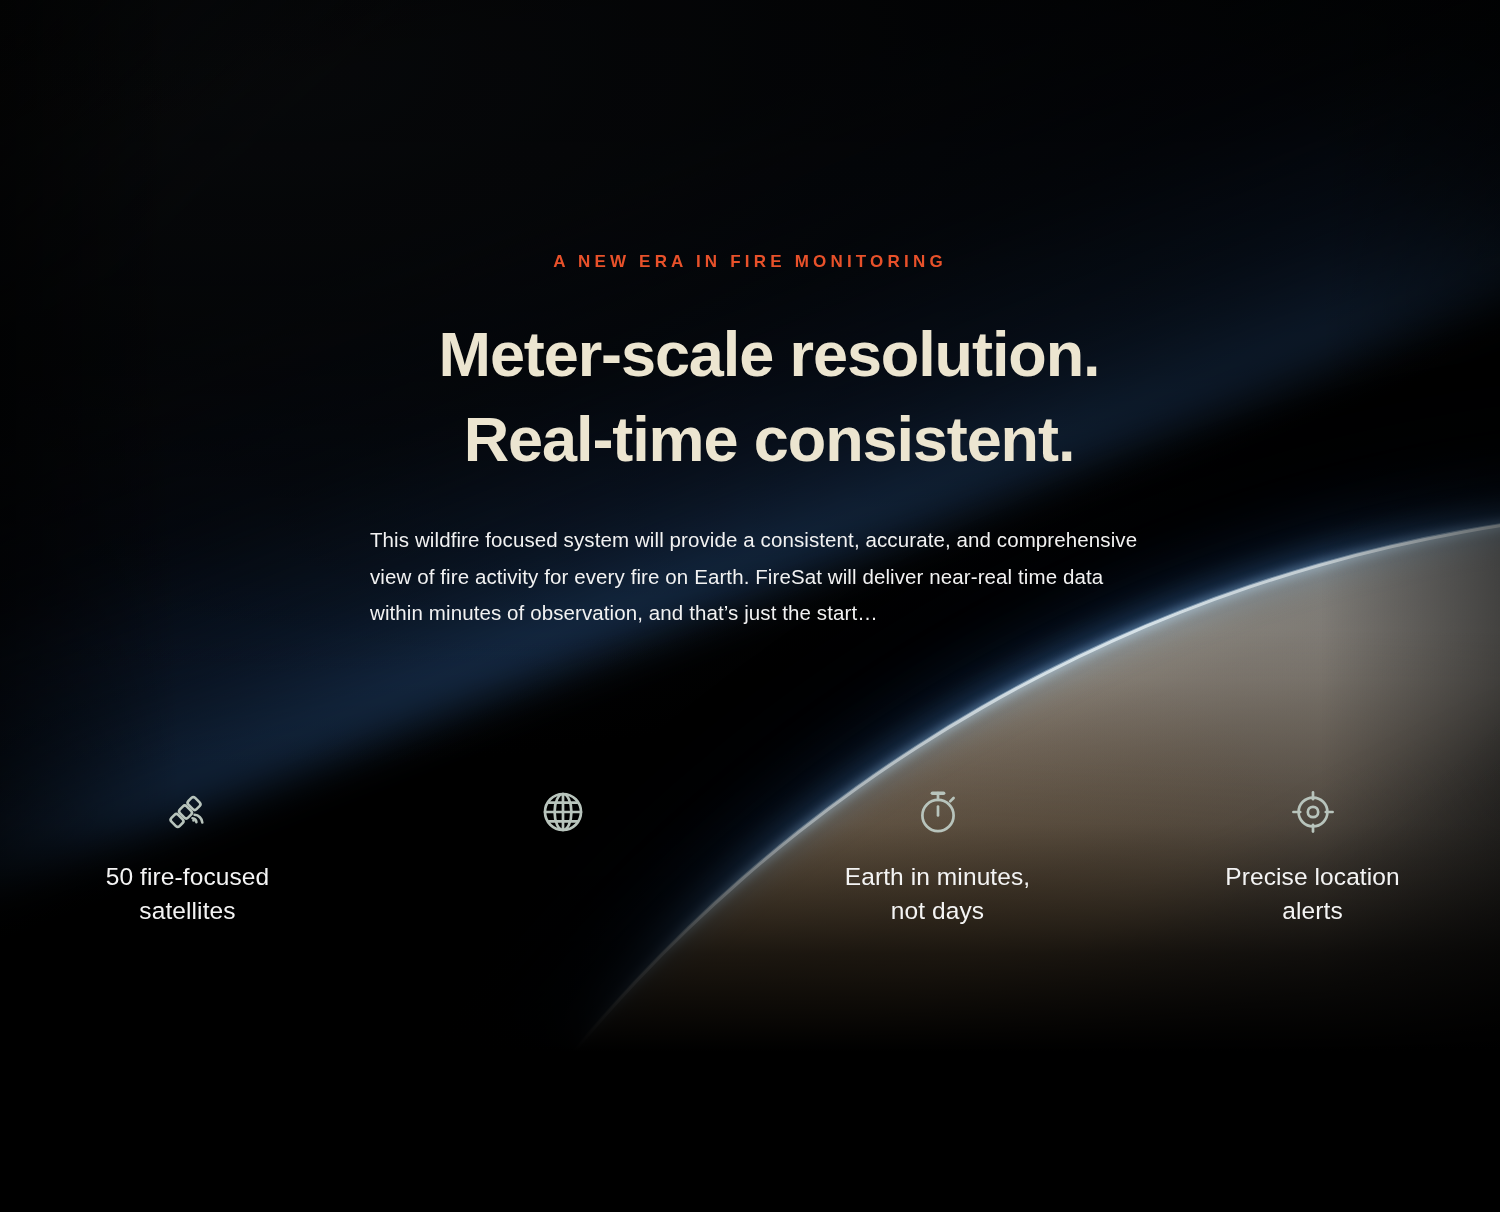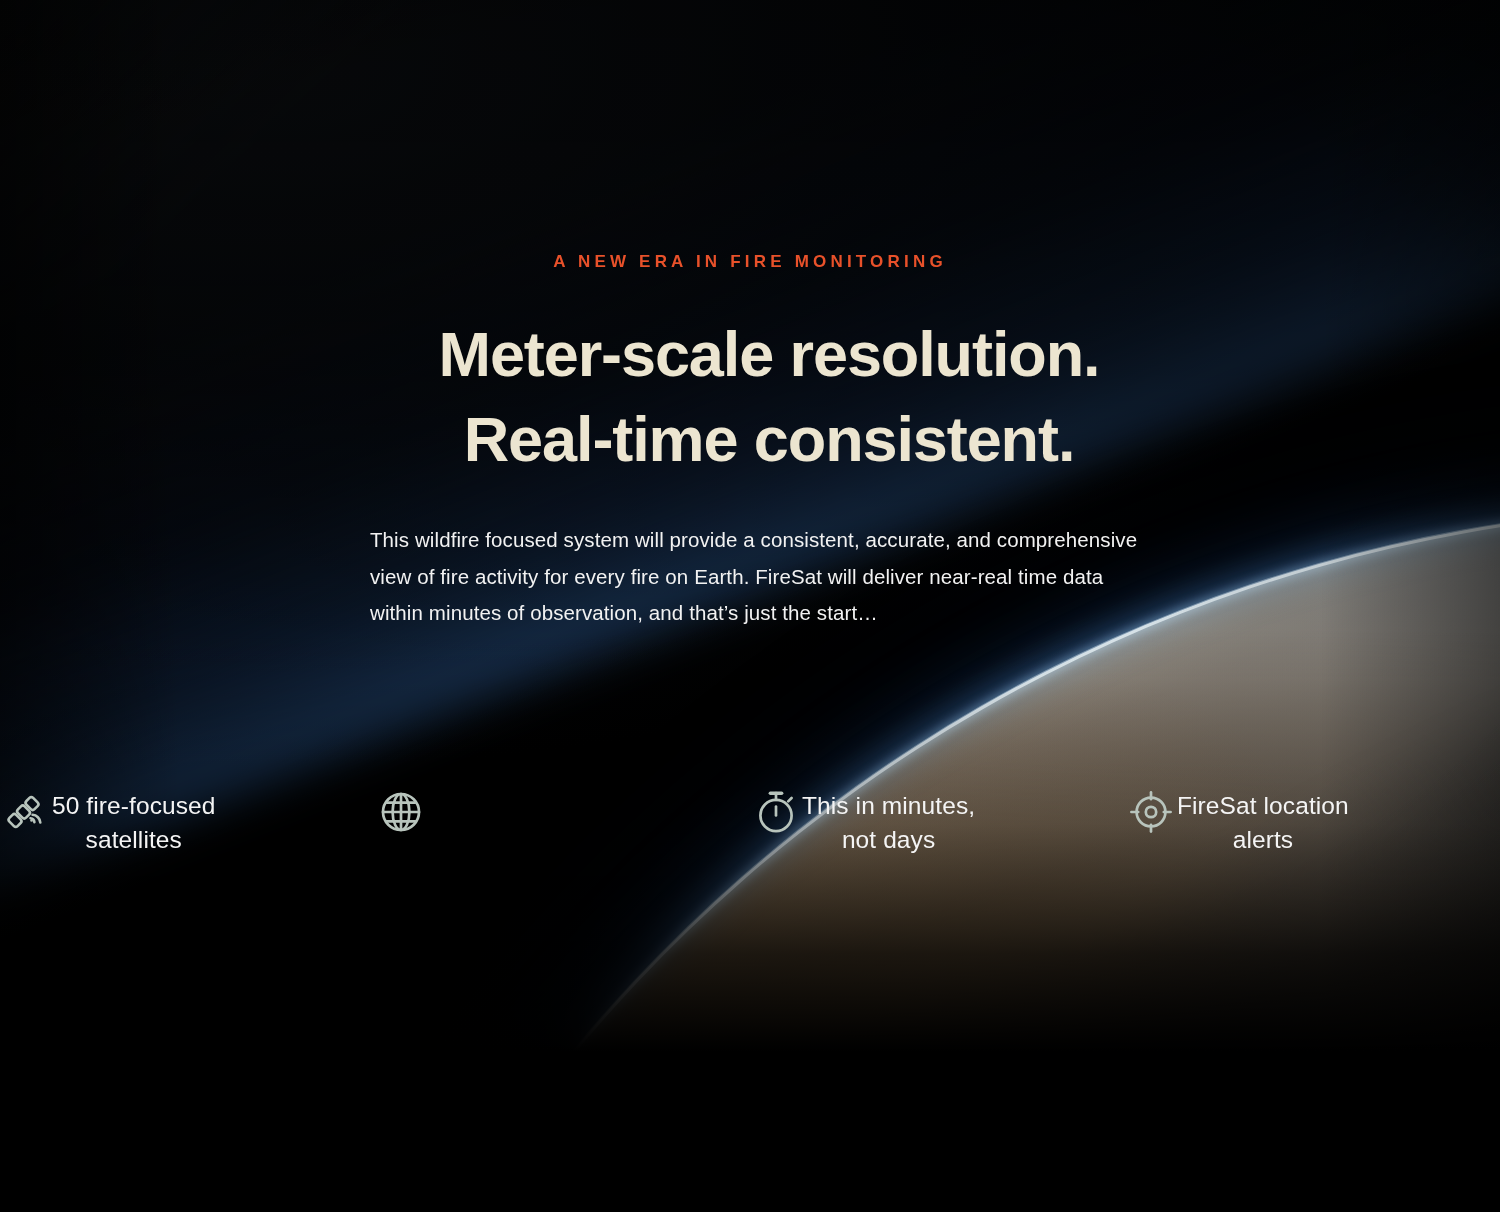--- a/index.html
+++ b/index.html
@@ -194,21 +194,21 @@
 
   .features {
     position:absolute;
     left:0; top:786px;
     width:1500px;
     display:flex;
   }
   .feature {
     flex:1 1 0;
     display:flex;
-    flex-direction:row;
+    flex-direction:column;
     align-items:center;
     text-align:center;
   }
   .feature-icon {
     width:52px;
     height:52px;
     display:flex;
     align-items:center;
     justify-content:center;
     margin-bottom:22px;
@@ -290,34 +290,34 @@
       <div class="feature">
         <div class="feature-icon">
           <svg width="46" height="50" viewBox="0 0 46 50" fill="none" stroke="#b8c4bc" stroke-width="2.7" stroke-linecap="round" stroke-linejoin="round">
             <circle cx="23" cy="28.5" r="15.6"></circle>
             <line x1="23" y1="28.5" x2="23" y2="19.5"></line>
             <line x1="17.4" y1="6.2" x2="28.6" y2="6.2" stroke-width="3.6"></line>
             <line x1="23" y1="6.2" x2="23" y2="12.9"></line>
             <line x1="35.2" y1="14.4" x2="38.6" y2="11"></line>
           </svg>
         </div>
-        <div class="feature-label">This in minutes,
+        <div class="feature-label">Earth in minutes,
 not days</div>
       </div>
 
       <div class="feature">
         <div class="feature-icon">
           <svg width="46" height="46" viewBox="0 0 46 46" fill="none" stroke="#b8c4bc" stroke-width="2.7" stroke-linecap="round" stroke-linejoin="round">
             <circle cx="23" cy="23" r="14.4"></circle>
             <circle cx="23" cy="23" r="5.2"></circle>
             <line x1="23" y1="3.4" x2="23" y2="10.2"></line>
             <line x1="23" y1="35.8" x2="23" y2="42.6"></line>
             <line x1="3.4" y1="23" x2="10.2" y2="23"></line>
             <line x1="35.8" y1="23" x2="42.6" y2="23"></line>
           </svg>
         </div>
-        <div class="feature-label">FireSat location
+        <div class="feature-label">Precise location
 alerts</div>
       </div>
 
     </div>
   </div>
 </div>
 
 </body></html>

